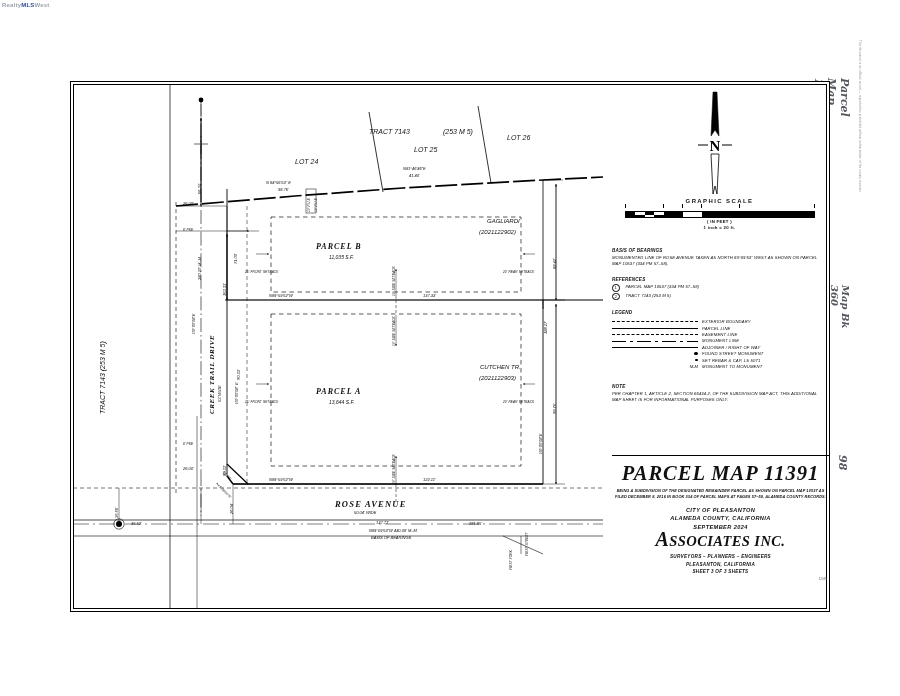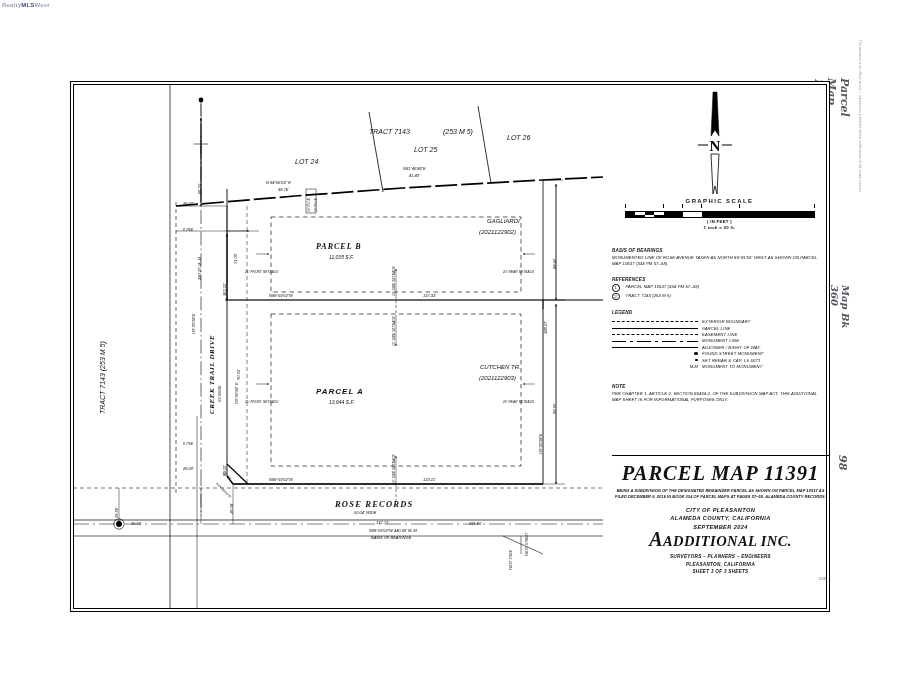--- a/index.html
+++ b/index.html
@@ -204,40 +204,40 @@
         <line x1="470" y1="216" x2="530" y2="216" stroke-width="1.2"></line>
 
         <line x1="430" y1="452" x2="470" y2="470" stroke-width="0.6"></line>
         <line x1="448" y1="452" x2="448" y2="470" stroke-width="0.5"></line>
       </g>
     </svg>
 
     <div class="mlab t8" style="left:243px;top:158px;font-family:'Liberation Serif',serif;font-weight:bold;letter-spacing:1px;">PARCEL B</div>
     <div class="mlab t5" style="left:256px;top:170px;">11,035 S.F.</div>
 
-    <div class="mlab t8" style="left:243px;top:303px;font-family:Liberation Sans, sans-serif;font-weight:bold;letter-spacing:1px;">PARCEL A</div>
+    <div class="mlab t8" style="left:243px;top:303px;font-family:Liberation Serif, serif;font-weight:bold;letter-spacing:1px;">PARCEL A</div>
     <div class="mlab t5" style="left:256px;top:315px;">13,644 S.F.</div>
 
     <div class="mlab t7" style="left:296px;top:44px;">TRACT 7143</div>
     <div class="mlab t7" style="left:370px;top:44px;">(253 M 5)</div>
     <div class="mlab t7" style="left:222px;top:74px;">LOT 24</div>
     <div class="mlab t7" style="left:341px;top:62px;">LOT 25</div>
     <div class="mlab t7" style="left:434px;top:50px;">LOT 26</div>
 
     <div class="mlab t6" style="left:414px;top:134px;">GAGLIARDI</div>
     <div class="mlab t6" style="left:406px;top:145px;">(2021122902)</div>
     <div class="mlab t6" style="left:407px;top:280px;">CUTCHEN TR.</div>
     <div class="mlab t6" style="left:406px;top:291px;">(2021122903)</div>
 
     <div class="mlab t7 vert-up" style="left:26px;top:330px;">TRACT 7143 (253 M 5)</div>
 
     <div class="mlab vert-up" style="left:135px;top:330px;font-family:'Liberation Serif',serif;font-weight:bold;font-size:7px;letter-spacing:.6px;">CREEK TRAIL DRIVE</div>
     <div class="mlab vert-up t4" style="left:144px;top:318px;">53' WIDE</div>
 
-    <div class="mlab" style="left:262px;top:415px;font-family:'Liberation Serif',serif;font-weight:bold;font-size:8.5px;letter-spacing:1.2px;">ROSE RECORDS</div>
+    <div class="mlab" style="left:262px;top:415px;font-family:'Liberation Serif',serif;font-weight:bold;font-size:8.5px;letter-spacing:1.2px;">ROSE AVENUE</div>
     <div class="mlab t4" style="left:281px;top:426px;">50.04' WIDE</div>
 
     <div class="mlab tiny" style="left:172px;top:186px;width:26px;line-height:1.3;"><span>25' FRONT SETBACK</span></div>
     <div class="mlab tiny vert-up" style="left:319px;top:212px;width:34px;line-height:1.3;"><span>10' SIDE SETBACK</span></div>
     <div class="mlab tiny" style="left:430px;top:186px;width:26px;line-height:1.3;"><span>20' REAR SETBACK</span></div>
 
     <div class="mlab tiny" style="left:172px;top:316px;width:26px;line-height:1.3;"><span>25' FRONT SETBACK</span></div>
     <div class="mlab tiny vert-up" style="left:319px;top:262px;width:34px;line-height:1.3;"><span>10' SIDE SETBACK</span></div>
     <div class="mlab tiny" style="left:430px;top:316px;width:26px;line-height:1.3;"><span>20' REAR SETBACK</span></div>
     <div class="mlab tiny vert-up" style="left:319px;top:400px;width:34px;line-height:1.3;"><span>10' SIDE SETBACK</span></div>
@@ -409,21 +409,21 @@
 
   <div id="titleblk">
     <div id="pm-title">PARCEL MAP 11391</div>
     <div id="pm-sub">BEING A SUBDIVISION OF THE DESIGNATED REMAINDER PARCEL AS SHOWN ON PARCEL MAP 10537 AS FILED DECEMBER 8, 2016 IN BOOK 334 OF PARCEL MAPS AT PAGES 57–58, ALAMEDA COUNTY RECORDS.</div>
     <div id="pm-city">
       <div>CITY OF PLEASANTON</div>
       <div>ALAMEDA COUNTY, CALIFORNIA</div>
       <div>SEPTEMBER 2024</div>
     </div>
     <div id="firm">
-      <div class="l2"><span class="cap">A</span><span>ADDITIONAL INC.</span></div>
+      <div class="l2"><span class="cap">A</span><span>SSOCIATES INC.</span></div>
     </div>
     <div id="firm-sub">
       <div>SURVEYORS – PLANNERS – ENGINEERS</div>
       <div>PLEASANTON, CALIFORNIA</div>
       <div>SHEET 3 OF 3 SHEETS</div>
     </div>
     <div id="jobno">12035</div>
   </div>
 
 </div>

